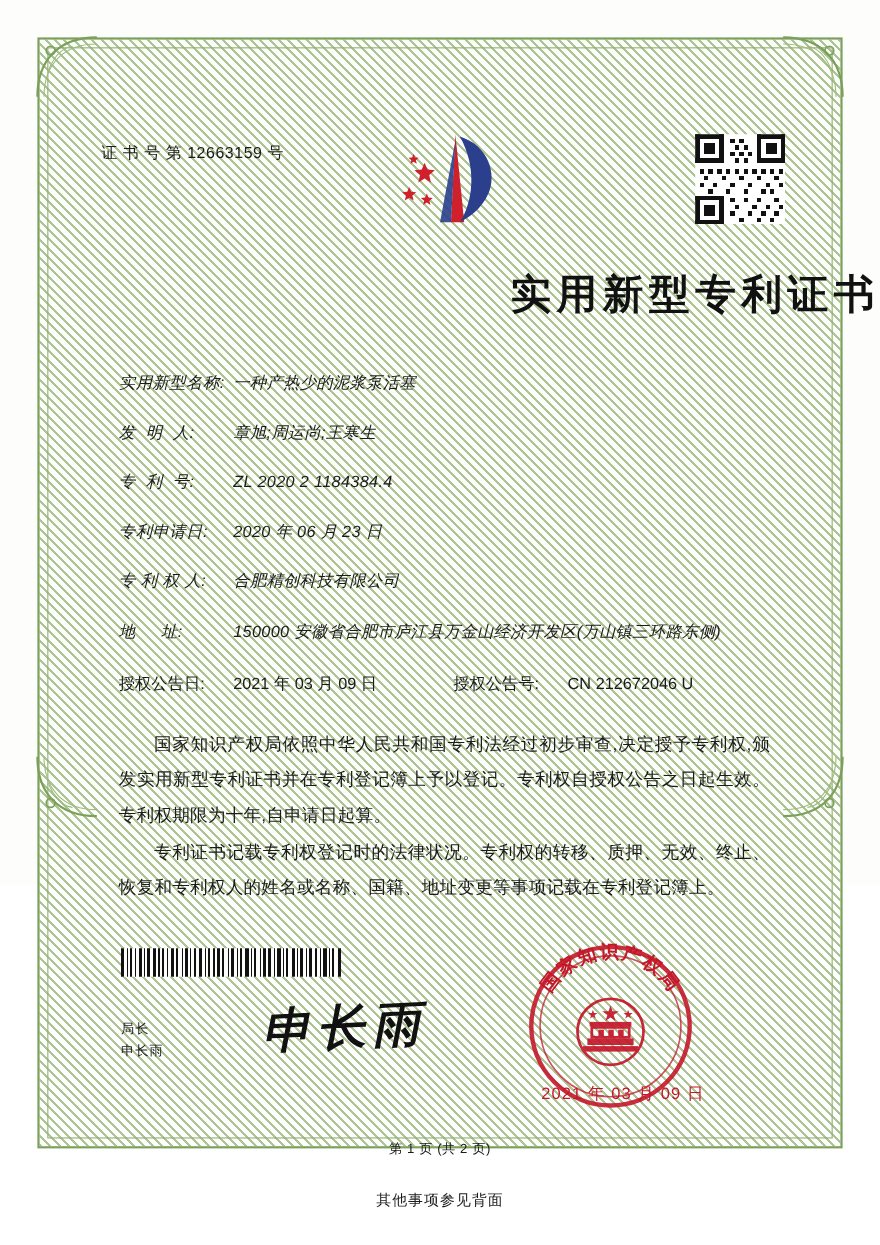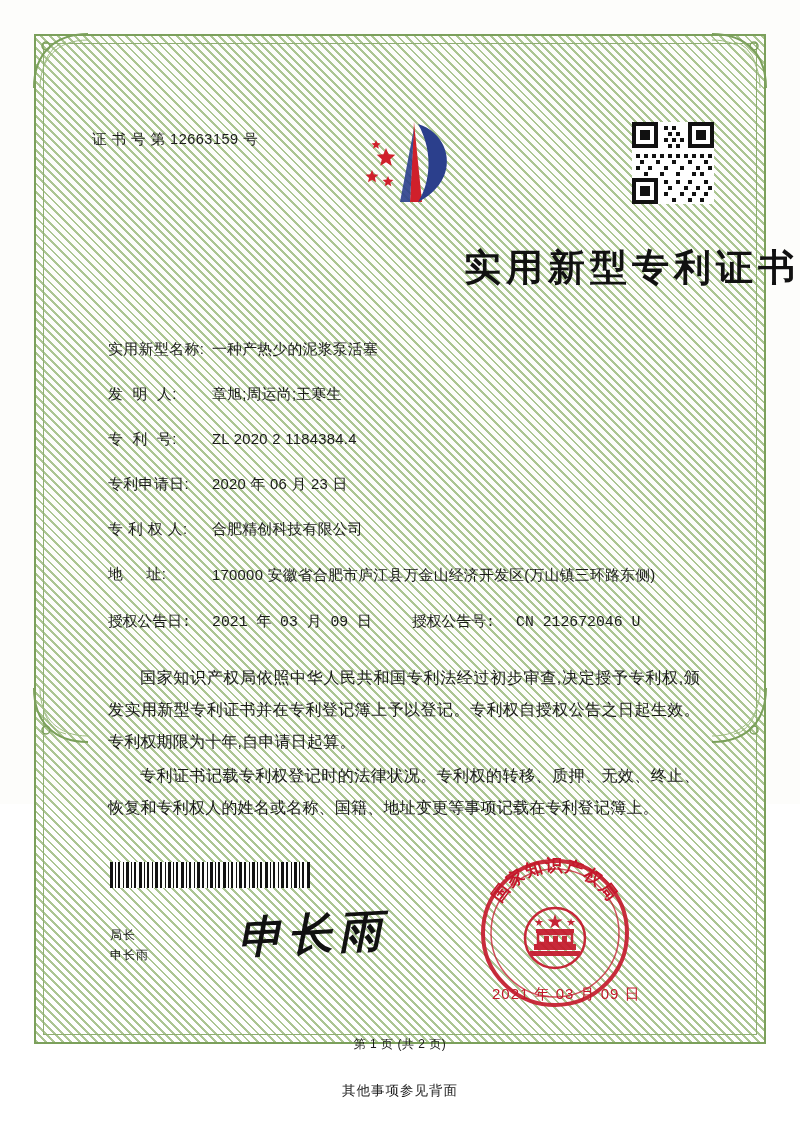--- a/index.html
+++ b/index.html
@@ -97,40 +97,40 @@
   .fields {
     position: absolute;
     left: 108px; top: 338px;
     width: 600px;
     font-size: 14.8px;
     line-height: 1.55;
     color: #1b1b1b;
   }
   .field-row {
     display: flex;
-    align-items: flex-start;
+    align-items: center;
     margin-bottom: 22px;
+    font-style: italic;
   }
   .field-label {
     width: 104px;
     flex: 0 0 104px;
     white-space: pre;
     letter-spacing: 0.5px;
   }
   .field-value {
     flex: 1;
     letter-spacing: 0.3px;
   }
   .field-row.addr .field-value { line-height: 1.75; }
 
   .pub-row {
     display: flex;
     align-items: center;
     margin-bottom: 24px;
-    font-family: Liberation Mono, monospace;
   }
   .pub-label-1 { width: 104px; flex: 0 0 104px; white-space: pre; }
   .pub-value-1 { flex: 0 0 200px; }
   .pub-label-2 { flex: 0 0 104px; white-space: pre; }
   .pub-value-2 { flex: 1; }
 
   
   .body-text {
     position: absolute;
     left: 108px; top: 662px;
@@ -357,21 +357,21 @@
       <div class="field-value">2020 年 06 月 23 日</div>
     </div>
 
     <div class="field-row">
       <div class="field-label">专 利 权 人:</div>
       <div class="field-value">合肥精创科技有限公司</div>
     </div>
 
     <div class="field-row addr">
       <div class="field-label">地     址:</div>
-      <div class="field-value">170000 安徽省合肥市庐江县万金山经济开发区(万山镇三环路东侧)</div>
+      <div class="field-value">150000 安徽省合肥市庐江县万金山经济开发区(万山镇三环路东侧)</div>
     </div>
 
     <div class="pub-row">
       <div class="pub-label-1">授权公告日:</div>
       <div class="pub-value-1">2021 年 03 月 09 日</div>
       <div class="pub-label-2">授权公告号:</div>
       <div class="pub-value-2">CN 212672046 U</div>
     </div>
 
   </div>

